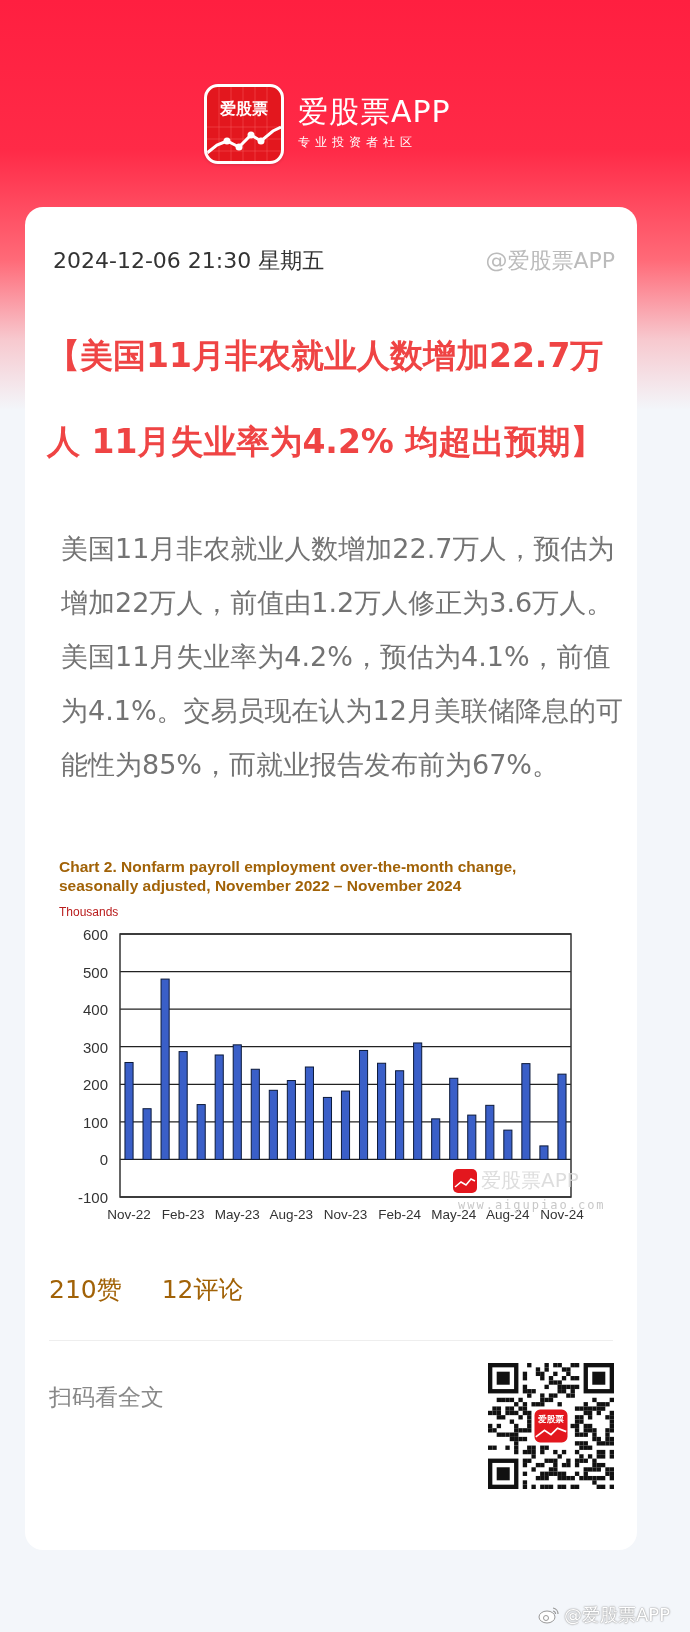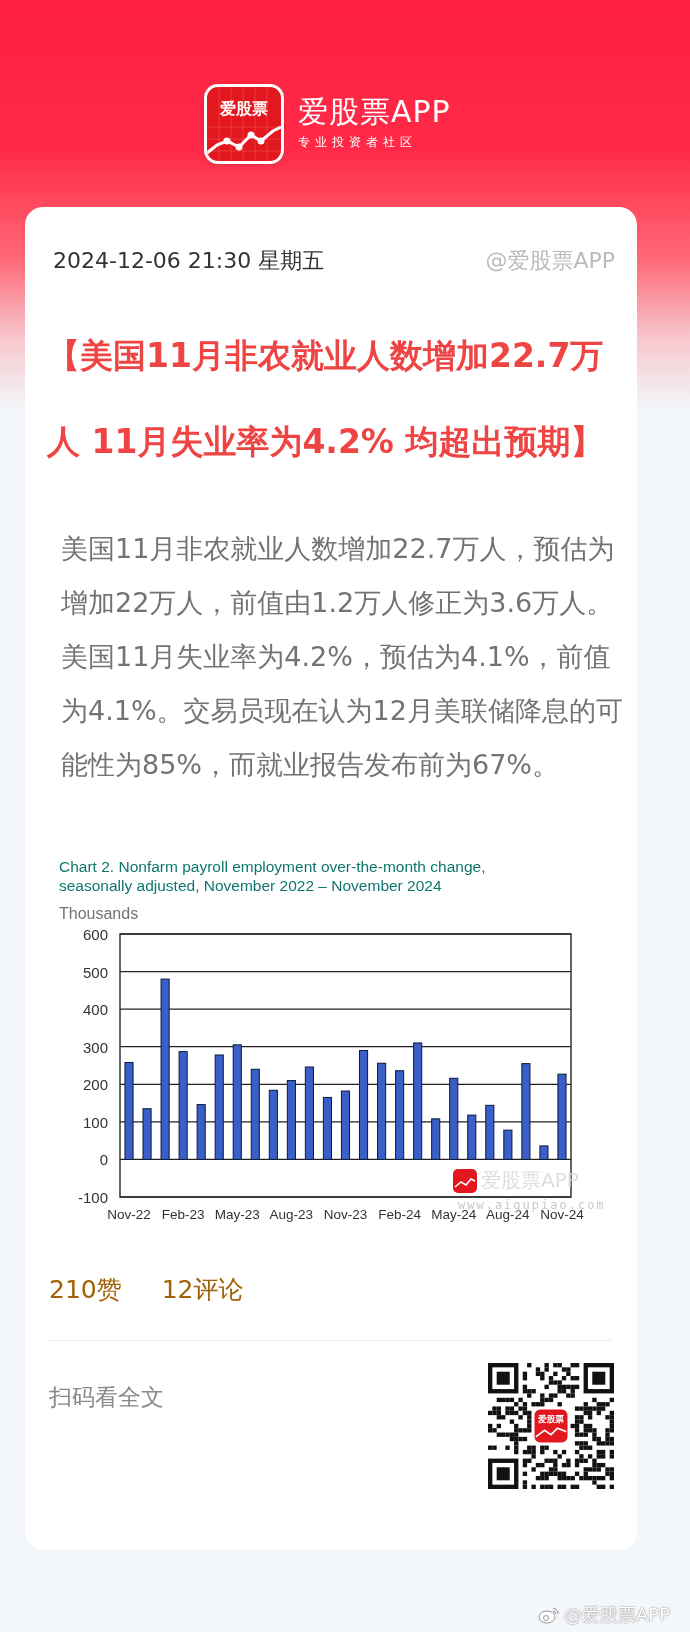--- a/index.html
+++ b/index.html
@@ -44,25 +44,25 @@
     font-size: 33px; font-weight: bold; color: #ef4444; line-height: 86px;
   }
   .body-text {
     position: absolute; left: 36px; top: 315px; width: 570px;
     font-size: 27px; color: #737373; line-height: 54px;
   }
   .chart-box {
     position: absolute; left: 28px; top: 650px; width: 560px; height: 390px;
   }
   .chart-title {
-    font-family: "Liberation Sans", sans-serif; font-weight: normal;
-    font-size: 15.5px; color: #0f766e; line-height: 19px; margin-left: 6px;
+    font-family: "Liberation Sans", sans-serif; font-weight: bold;
+    font-size: 15.5px; color: #a16207; line-height: 19px; margin-left: 6px;
   }
   .chart-ylabel {
-    font-family: "Liberation Sans", sans-serif; font-size: 16px; color: #737373;
+    font-family: "Liberation Sans", sans-serif; font-size: 12px; color: #b91c1c;
     margin: 10px 0 0 6px;
   }
   .chart-svg { position: absolute; left: 0; top: 70px; }
   .stats {
     position: absolute; left: 24px; top: 1066px; font-size: 25px; color: #a16207;
     display: flex; gap: 40px;
   }
   .divider { position: absolute; left: 24px; right: 24px; top: 1133px; height: 1px; background: #eee; }
   .scan-title { position: absolute; left: 24px; top: 1175px; font-size: 23px; color: #888; }
   .scan-sub { position: absolute; left: 24px; top: 1232px; font-size: 23px; color: #999; }

